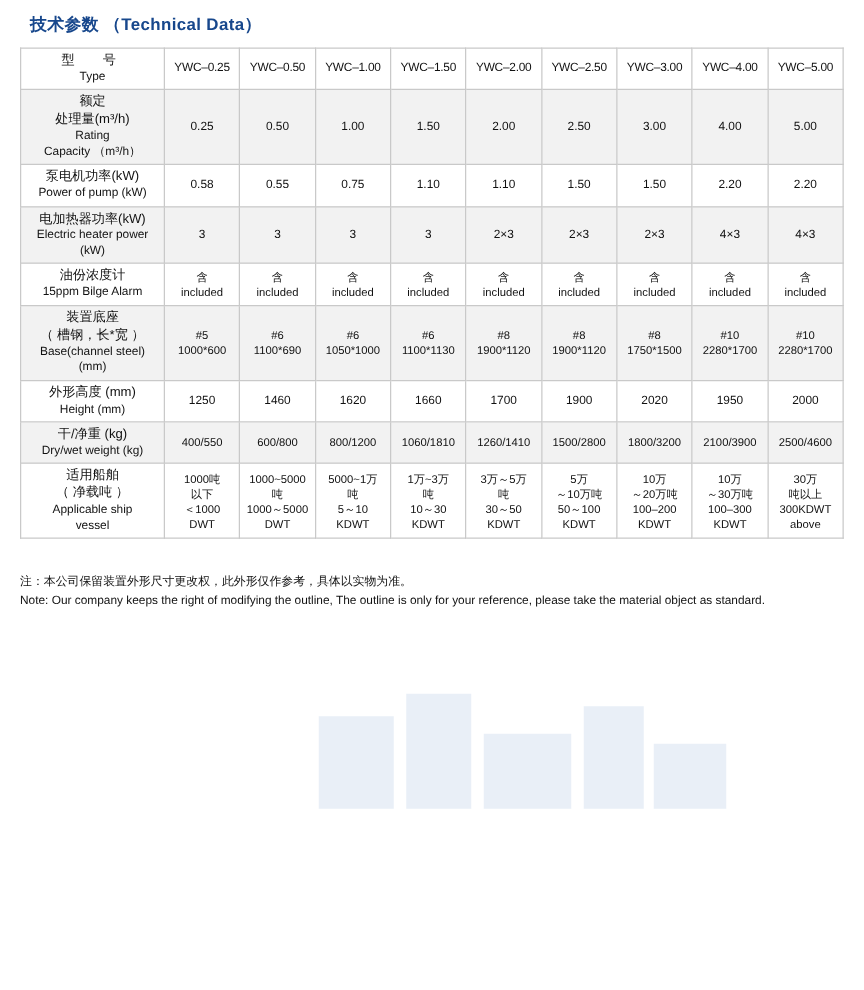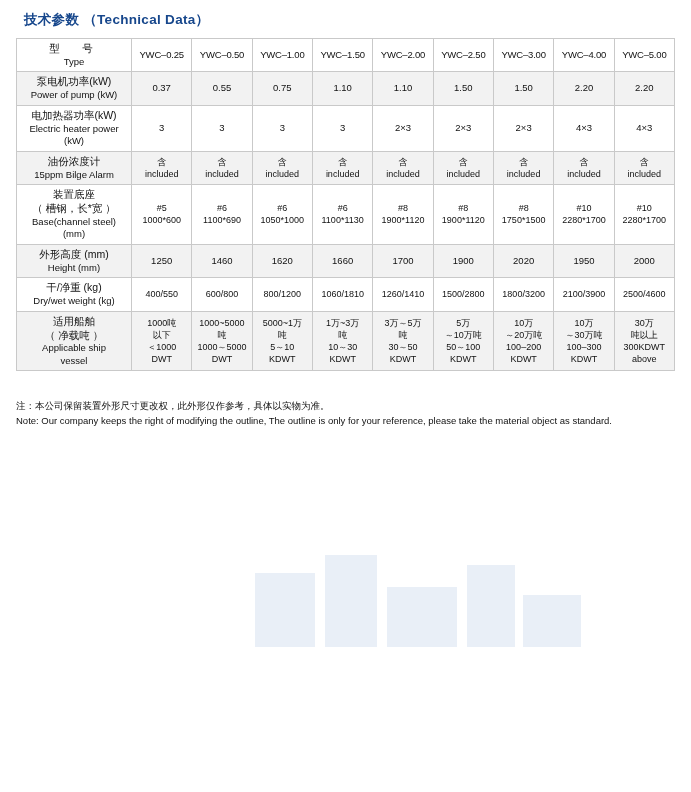--- a/index.html
+++ b/index.html
@@ -135,27 +135,44 @@
         <td class="modelcell">YWC–0.50</td>
         <td class="modelcell">YWC–1.00</td>
         <td class="modelcell">YWC–1.50</td>
         <td class="modelcell">YWC–2.00</td>
         <td class="modelcell">YWC–2.50</td>
         <td class="modelcell">YWC–3.00</td>
         <td class="modelcell">YWC–4.00</td>
         <td class="modelcell">YWC–5.00</td>
       </tr>
 
+      <tr>
+        <td class="rowhead">
+          <div class="cn">额定</div>
+          <div class="cn">处理量(m³/h)</div>
+          <div class="en">Rating</div>
+          <div class="en">Capacity （m³/h）</div>
+        </td>
+        <td class="datacell">0.25</td>
+        <td class="datacell">0.50</td>
+        <td class="datacell">1.00</td>
+        <td class="datacell">1.50</td>
+        <td class="datacell">2.00</td>
+        <td class="datacell">2.50</td>
+        <td class="datacell">3.00</td>
+        <td class="datacell">4.00</td>
+        <td class="datacell">5.00</td>
+      </tr>
 
       <tr>
         <td class="rowhead">
           <div class="cn">泵电机功率(kW)</div>
           <div class="en">Power of pump (kW)</div>
         </td>
-        <td class="datacell">0.37</td>
+        <td class="datacell">0.58</td>
         <td class="datacell">0.55</td>
         <td class="datacell">0.75</td>
         <td class="datacell">1.10</td>
         <td class="datacell">1.10</td>
         <td class="datacell">1.50</td>
         <td class="datacell">1.50</td>
         <td class="datacell">2.20</td>
         <td class="datacell">2.20</td>
       </tr>
 

